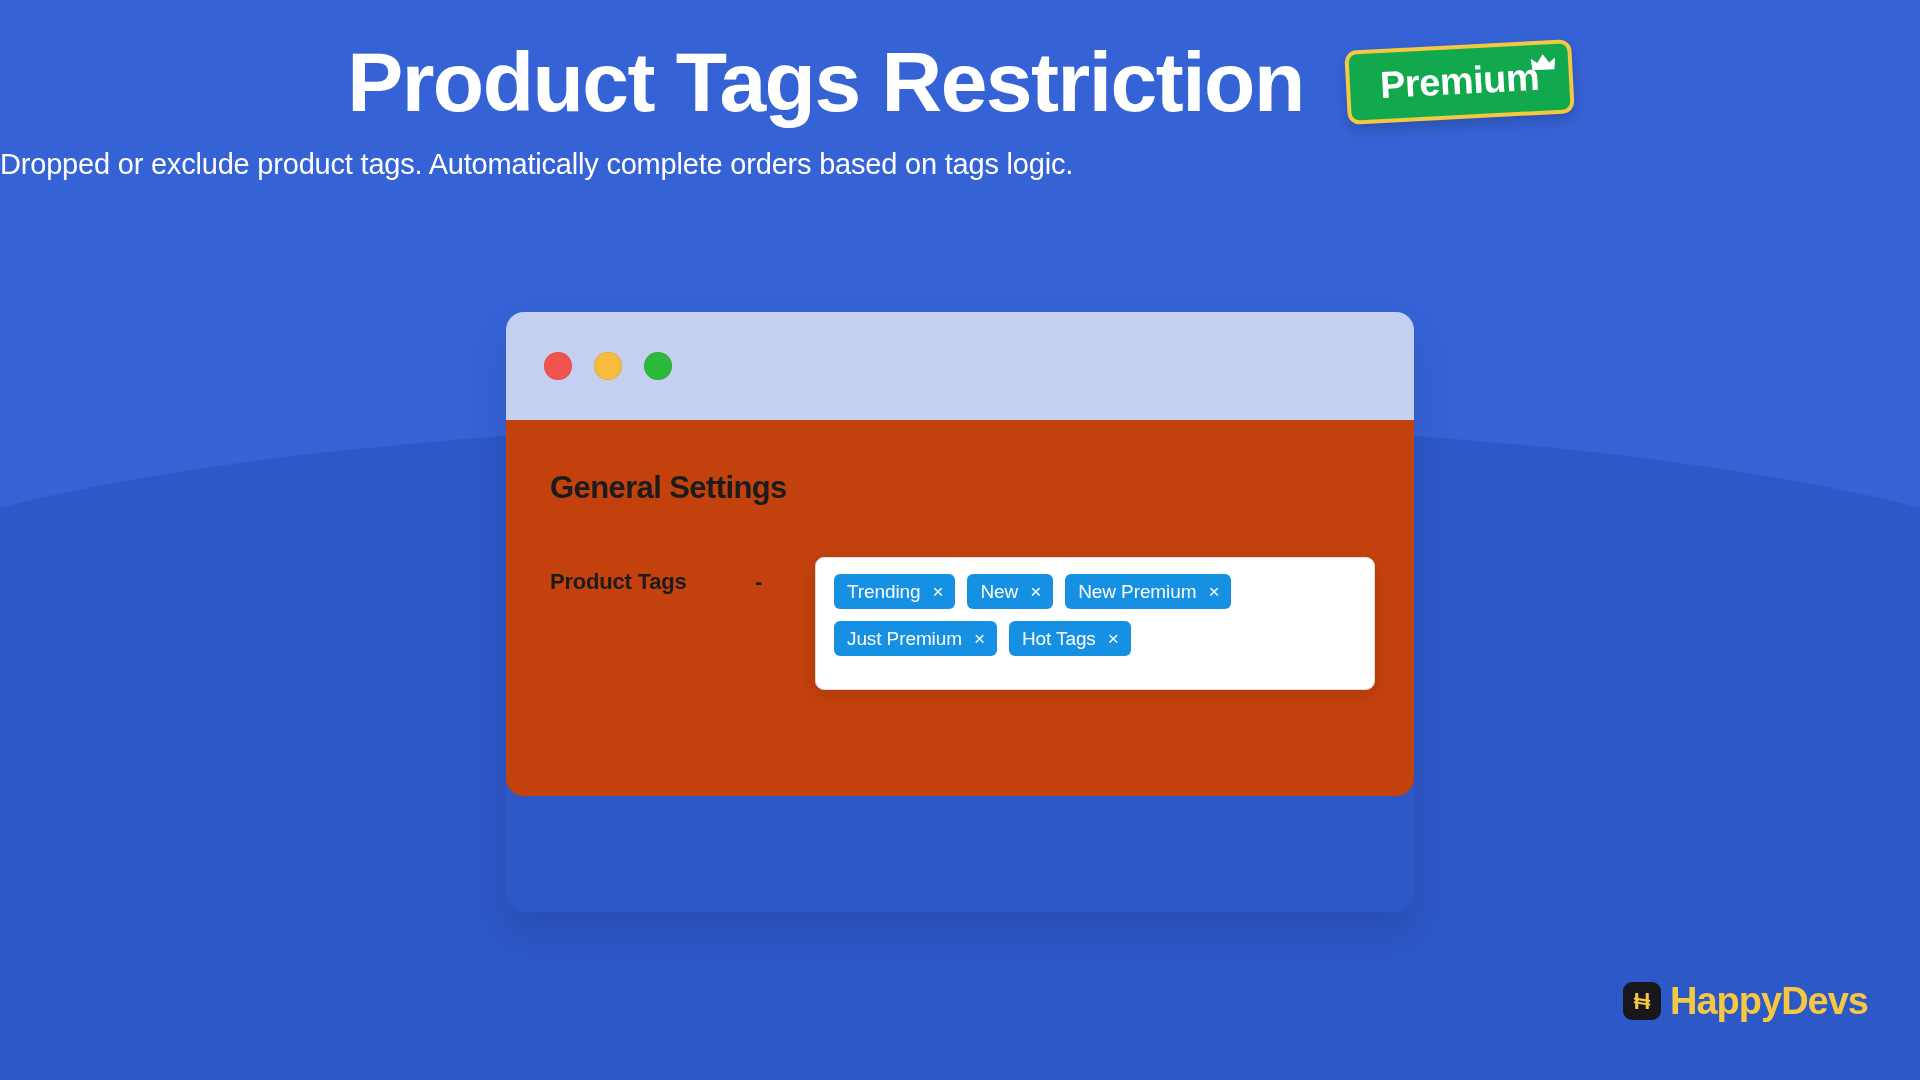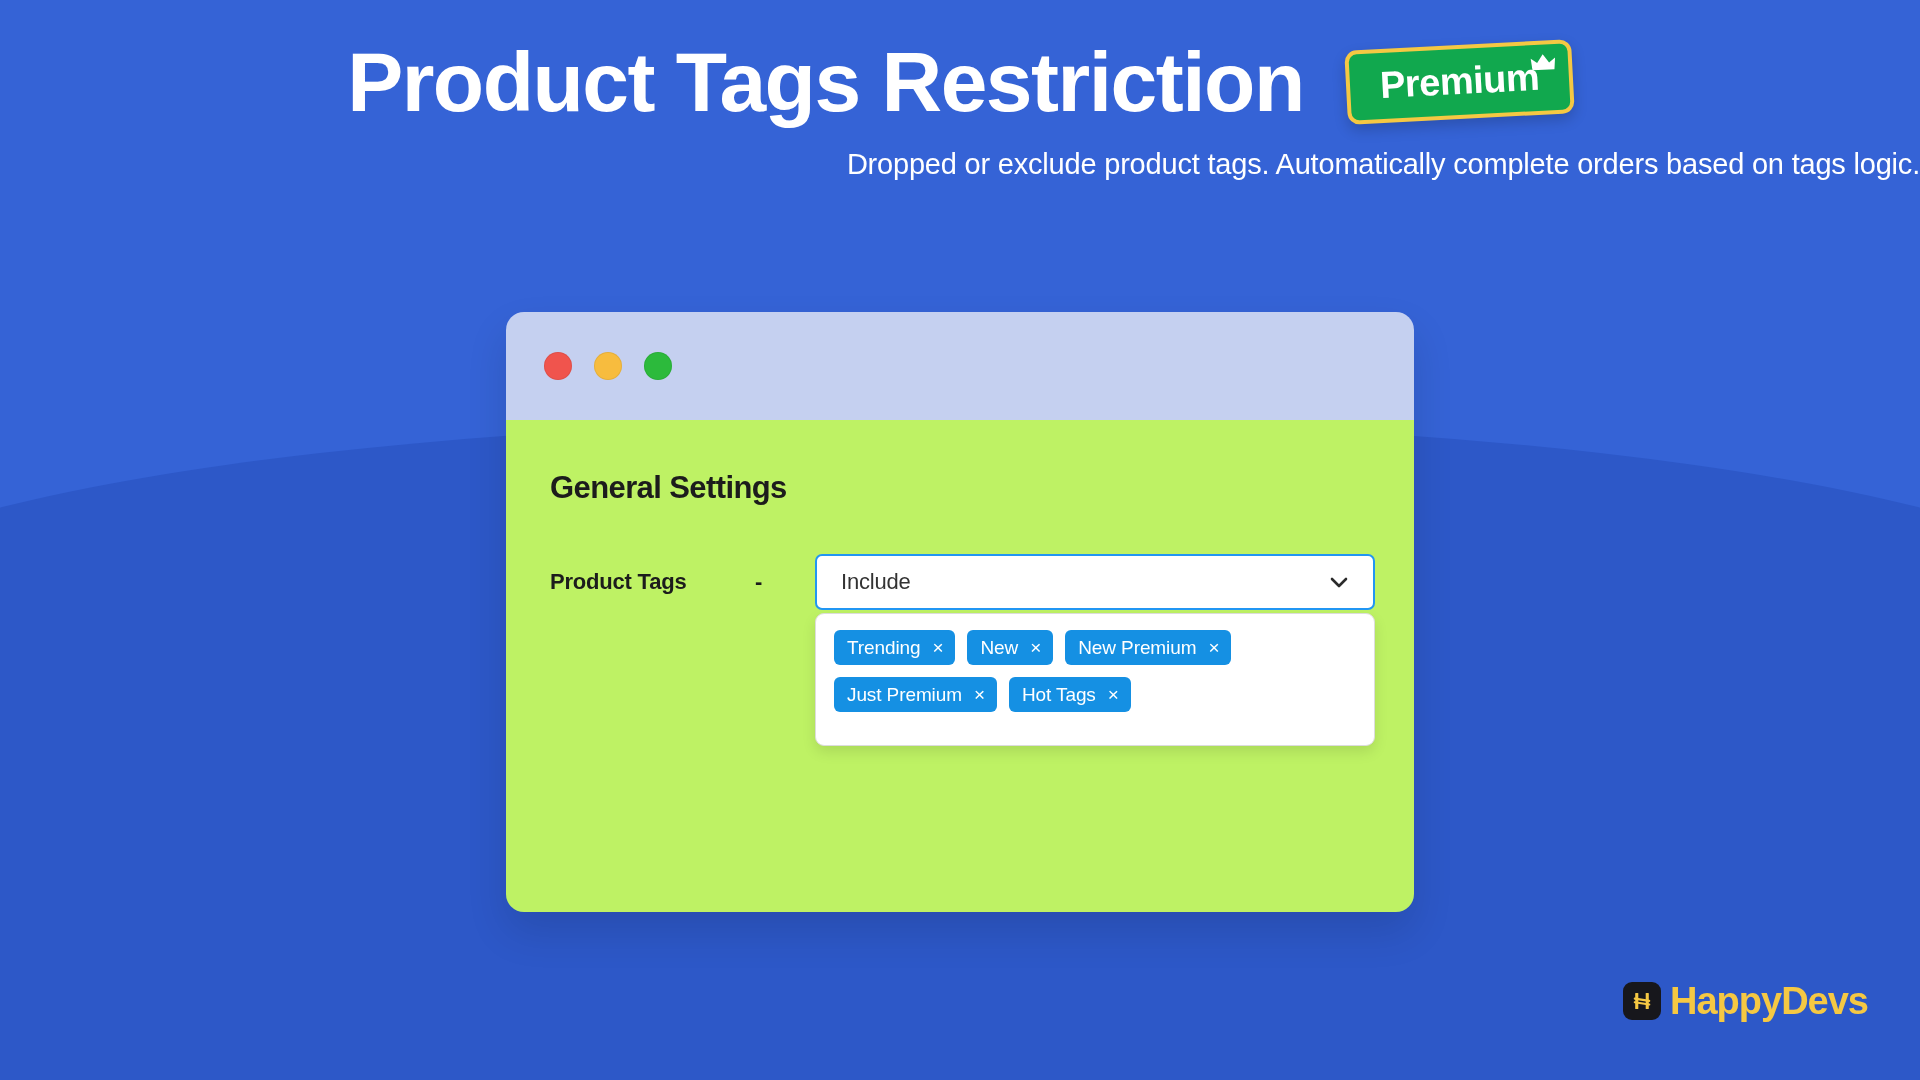--- a/index.html
+++ b/index.html
@@ -30,21 +30,21 @@
     height: 1400px;
     background: #2d58c8;
     border-radius: 50% 50% 0 0 / 14% 14% 0 0;
   }
 
   
   #header {
     position: absolute;
     top: 0; left: 0; right: 0;
     z-index: 2;
-    text-align: right;
+    text-align: left;
     padding-top: 38px;
   }
   #title-row {
     display: flex;
     align-items: center;
     justify-content: center;
     gap: 42px;
   }
   #page-title {
     font-size: 84px;
@@ -118,22 +118,22 @@
     width: 28px;
     height: 28px;
     border-radius: 50%;
     display: block;
   }
   #traffic-dot-close  { background: #f0544d; box-shadow: inset 0 0 0 1px rgba(0,0,0,0.07); }
   #traffic-dot-minimize { background: #f7bc3e; box-shadow: inset 0 0 0 1px rgba(0,0,0,0.07); }
   #traffic-dot-maximize { background: #2cba3c; box-shadow: inset 0 0 0 1px rgba(0,0,0,0.07); }
 
   #browser-body {
-    height: 492px;
-    background: #bef264;
+    height: 376px;
+    background: #c2410c;
     border-radius: 0 0 18px 18px;
     padding: 50px 44px 0 44px;
     box-sizing: border-box;
     position: relative;
   }
   #section-heading {
     font-size: 31px;
     font-weight: 700;
     color: #1c1c1c;
     letter-spacing: -0.6px;
@@ -290,26 +290,20 @@
     <h2 id="section-heading">General Settings</h2>
 
     <div id="form-row">
 
       <div id="field-label">Product Tags</div>
 
       <div id="field-separator">-</div>
 
       <div id="field-control">
 
-        <div id="tags-select">
-          <span id="tags-select-value">Include</span>
-          <svg id="chevron-down-icon" viewBox="0 0 24 24" fill="none" stroke="#2b2b2b" stroke-width="2.6" stroke-linecap="round" stroke-linejoin="round">
-            <polyline points="5 9 12 16 19 9"></polyline>
-          </svg>
-        </div>
 
         <div id="tags-panel">
 
         <span class="tag-chip">
               <span>Trending</span>
               <span class="tag-chip-remove">×</span>
             </span>
             <span class="tag-chip">
               <span>New</span>
               <span class="tag-chip-remove">×</span>

